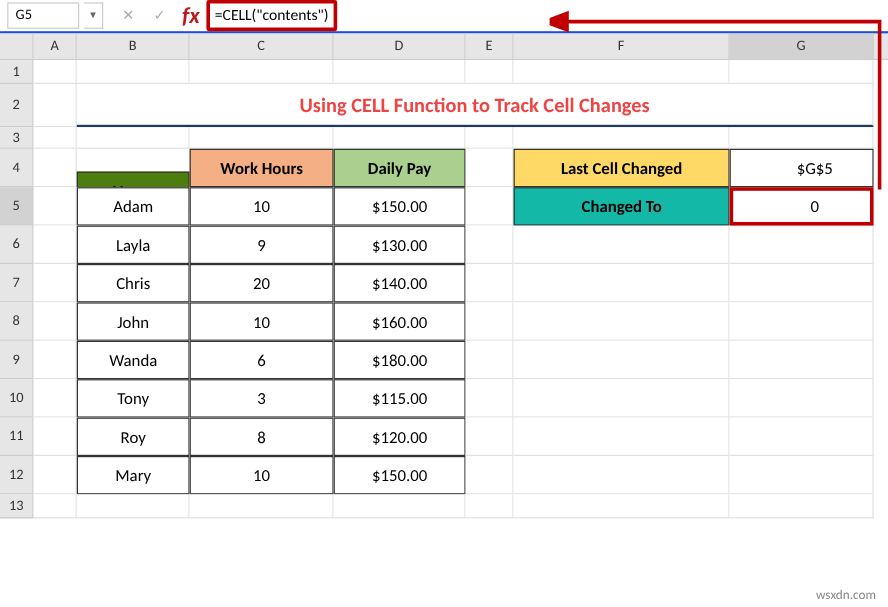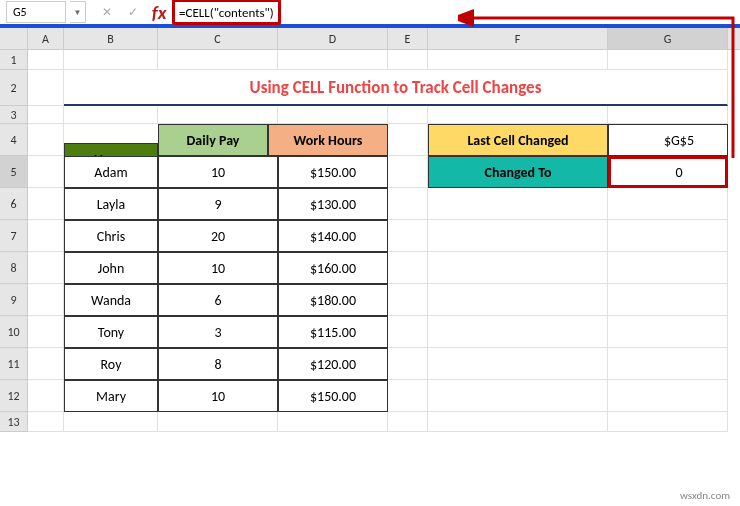--- a/index.html
+++ b/index.html
@@ -1,18 +1,18 @@
 <!DOCTYPE html>
 <html><head>
   <meta charset="utf-8">
   <style>
     * { box-sizing: border-box; margin: 0; padding: 0; }
     body { font-family: Calibri, Arial, sans-serif; font-size: 14px; background: #fff; width: 740px; height: 506px; position: relative; overflow: hidden; }
     
-    .top-bar { display: flex; align-items: center; height: 28px; background: #fff; border-bottom: 4px solid #1d4ed8; padding: 2px 6px; gap: 4px; }
+    .top-bar { display: flex; align-items: center; height: 28px; background: #fff; border-bottom: 2px solid #1d4ed8; padding: 2px 6px; gap: 4px; }
     .name-box { width: 60px; height: 22px; border: 1px solid #ccc; background: #fff; display: flex; align-items: center; padding: 0 6px; font-size: 12px; }
     .name-box-arrow { width: 16px; height: 22px; border: 1px solid #ccc; border-left: none; display: flex; align-items: center; justify-content: center; font-size: 8px; color: #666; }
     .fb-icons { display: flex; gap: 8px; margin-left: 8px; align-items: center; }
     .fb-icon { width: 18px; height: 18px; display: flex; align-items: center; justify-content: center; font-size: 12px; }
     .cancel-x { color: #aaa; }
     .check { color: #aaa; }
     .fx { font-style: italic; font-size: 19px; color: #b91c1c; font-weight: bold; }
     .formula-input { flex: 1; height: 22px; border: none; padding: 0 6px; font-size: 13px; font-family: Calibri, Arial, sans-serif; }
     .formula-highlight { border: 3px solid #c00000; border-radius: 2px; padding: 0 4px; height: 26px; display: flex; align-items: center; font-size: 13px; }
     
@@ -122,22 +122,22 @@
     <div class="cell cD"></div>
     <div class="cell cE"></div>
     <div class="cell cF"></div>
     <div class="cell cG"></div>
   </div>
 
   <div class="row rdata">
     <div class="row-h">4</div>
     <div class="cell cA"></div>
     <div class="cell cB hdr-name">Name</div>
+    <div class="cell cC hdr-hours">Work Hours</div>
     <div class="cell cD hdr-pay">Daily Pay</div>
-    <div class="cell cC hdr-hours">Work Hours</div>
     <div class="cell cE"></div>
     <div class="cell cF hdr-last">Last Cell Changed</div>
     <div class="cell cG vcell">$G$5</div>
   </div>
 
   <div class="row rdata">
     <div class="row-h selected">5</div>
     <div class="cell cA"></div>
     <div class="cell cB tcell">Adam</div>
     <div class="cell cC tcell">10</div>

